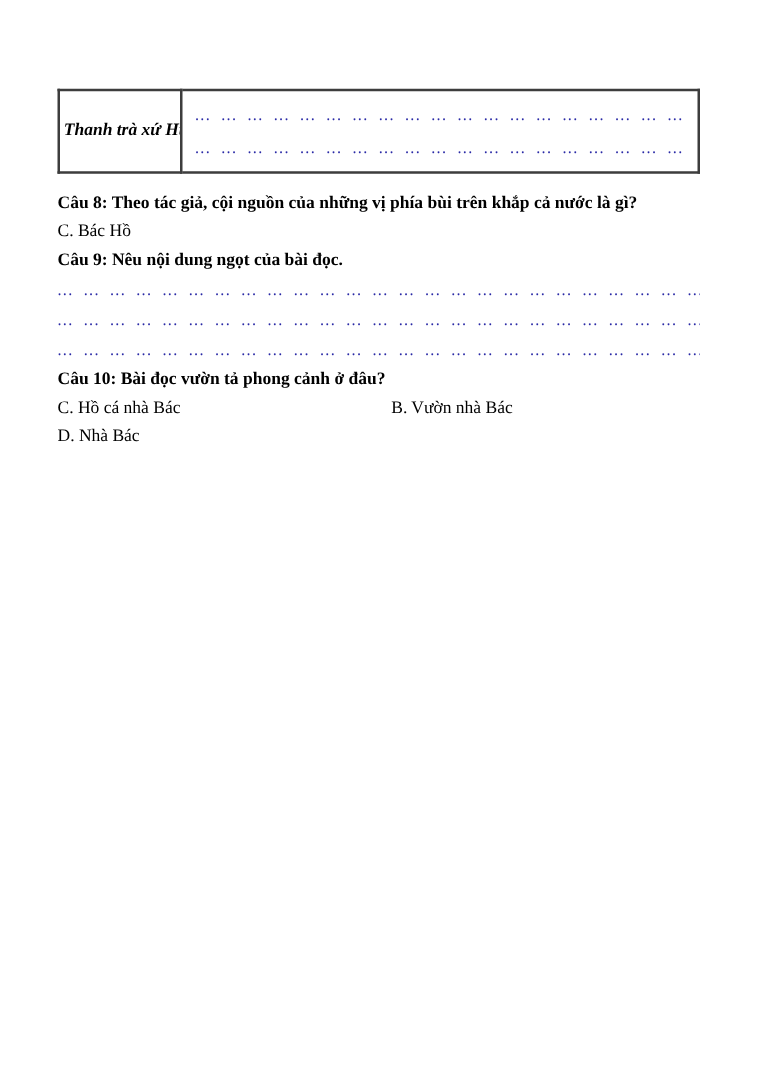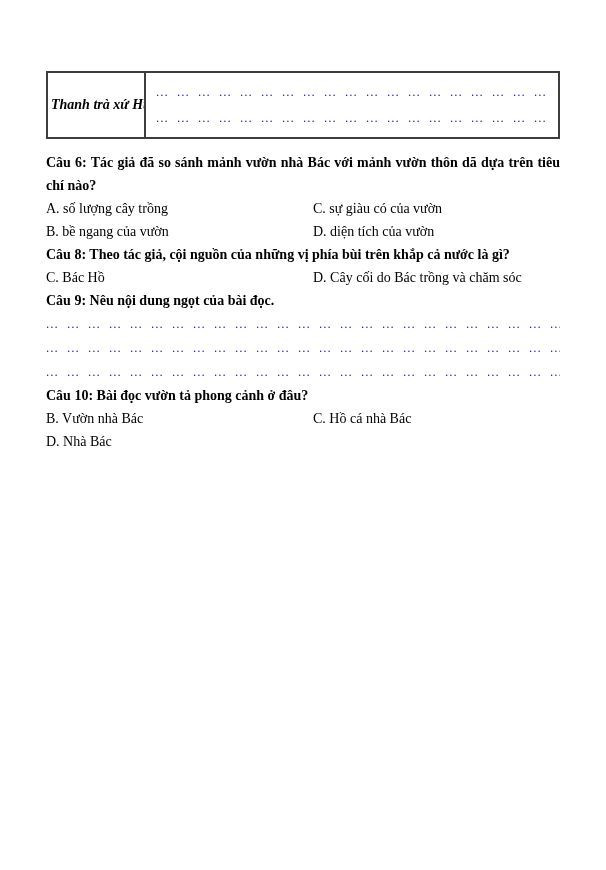--- a/index.html
+++ b/index.html
@@ -76,54 +76,44 @@
       <tr>
         <td class="label-cell">Thanh trà xứ Huế</td>
         <td class="dots-cell">
           <span class="dots-line">... ... ... ... ... ... ... ... ... ... ... ... ... ... ... ... ... ... ... ... ... ... ... ... ... ...</span>
           <span class="dots-line">... ... ... ... ... ... ... ... ... ... ... ... ... ... ... ... ... ... ... ... ... ... ... ... ... ...</span>
         </td>
       </tr>
     </tbody>
   </table>
 
-  <section class="question">
-    <p class="q-heading">Câu 6: Tác giả đã so sánh mảnh vườn nhà Bác với mảnh vườn thôn dã dựa trên tiêu chí nào?</p>
-    <div class="options-grid">
-      <p class="option">A. số lượng cây trồng</p>
-      <p class="option">C. sự giàu có của vườn</p>
-      <p class="option">B. bề ngang của vườn</p>
-      <p class="option">D. diện tích của vườn</p>
-    </div>
-  </section>
 
   <section class="question">
     <div>
     </div>
   </section>
 
   <section class="question">
     <p class="q-heading">Câu 8: Theo tác giả, cội nguồn của những vị phía bùi trên khắp cả nước là gì?</p>
     <div class="options-grid">
       <p class="option">C. Bác Hồ</p>
-      <p class="option">D. Cây cối do Bác trồng và chăm sóc</p>
     </div>
   </section>
 
   <section class="question">
     <p class="q-heading">Câu 9: Nêu nội dung ngọt của bài đọc.</p>
     <div class="answer-area">
       <span class="dots-line">... ... ... ... ... ... ... ... ... ... ... ... ... ... ... ... ... ... ... ... ... ... ... ... ... ... ... ... ... ... ... ... ... ...</span>
       <span class="dots-line">... ... ... ... ... ... ... ... ... ... ... ... ... ... ... ... ... ... ... ... ... ... ... ... ... ... ... ... ... ... ... ... ... ...</span>
       <span class="dots-line">... ... ... ... ... ... ... ... ... ... ... ... ... ... ... ... ... ... ... ... ... ... ... ... ... ... ... ... ... ... ... ... ... ...</span>
     </div>
   </section>
 
   <section class="question">
     <p class="q-heading">Câu 10: Bài đọc vườn tả phong cảnh ở đâu?</p>
     <div class="options-grid">
+      <p class="option">C. Hồ cá nhà Bác</p>
       <p class="option">B. Vườn nhà Bác</p>
-      <p class="option">C. Hồ cá nhà Bác</p>
       <p class="option">D. Nhà Bác</p>
     </div>
   </section>
 
 </div>
 
 </body></html>

